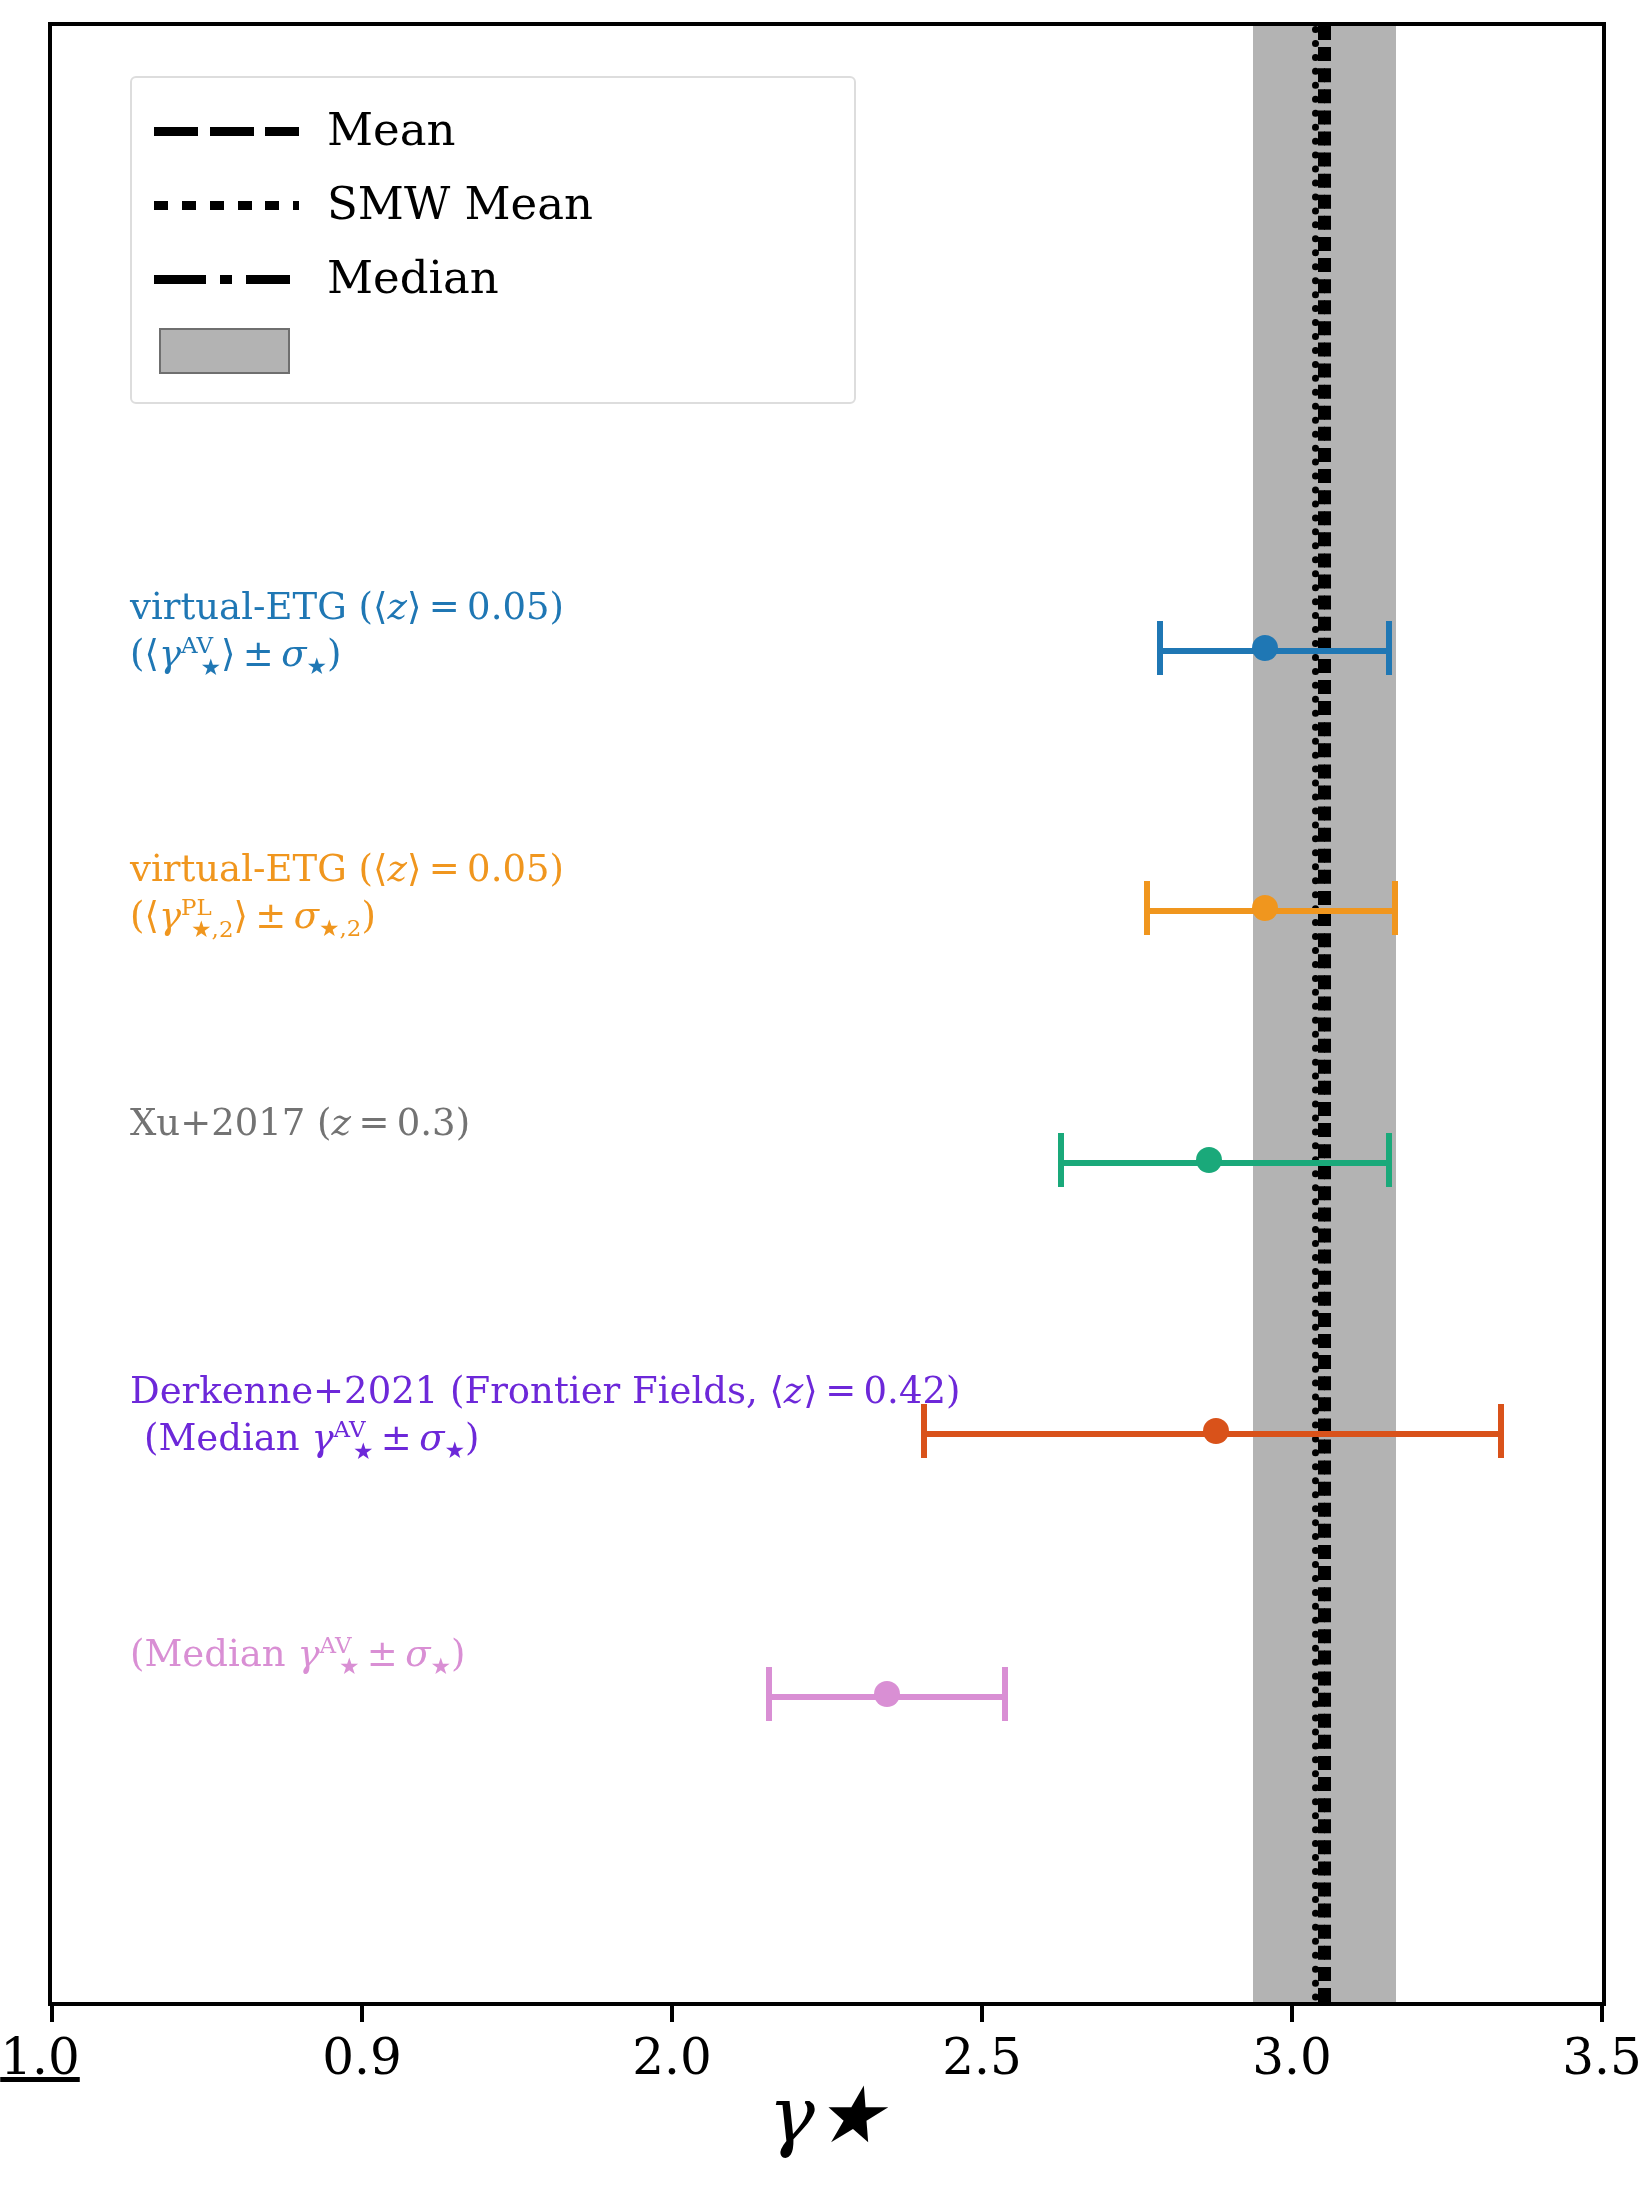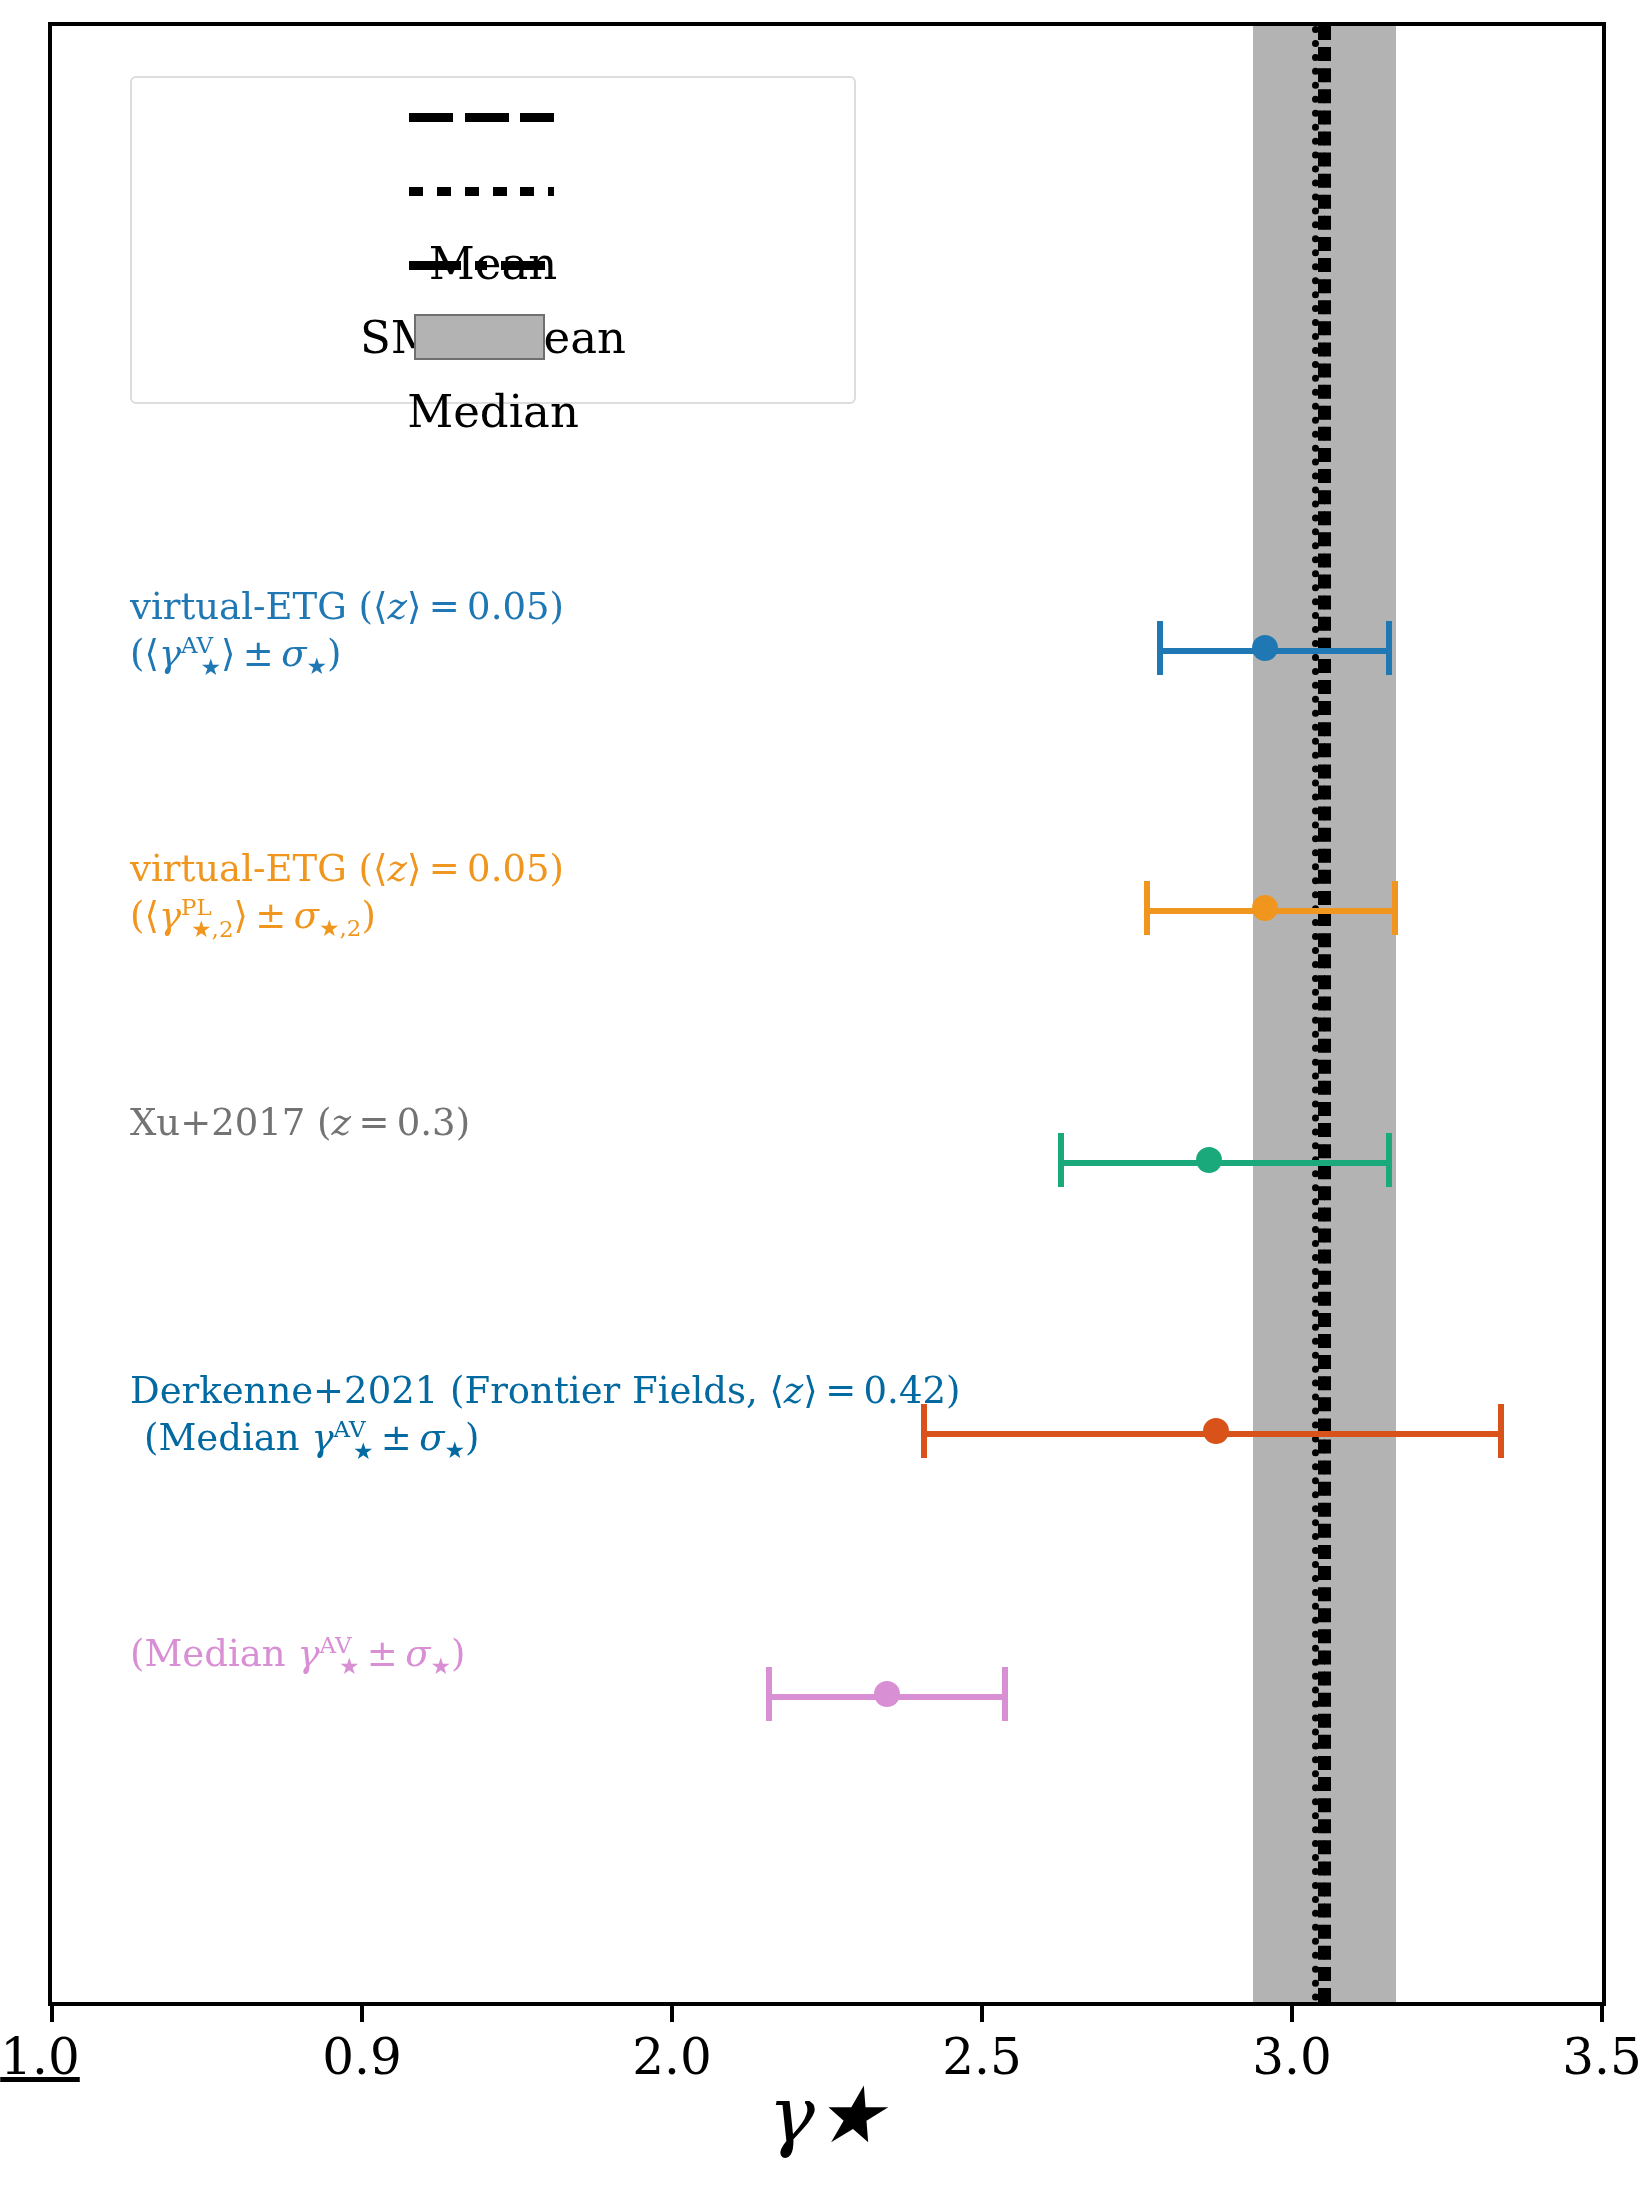--- a/index.html
+++ b/index.html
@@ -57,21 +57,20 @@
     background: #ffffff;
     border: 2px solid #dddddd;
     border-radius: 6px;
     box-sizing: border-box;
     padding: 14px 18px;
   }
   .legend-row {
     display: flex;
     align-items: center;
     height: 74px;
-    flex-direction: column;
   }
   .legend-sample {
     width: 149px;
     height: 46px;
     position: relative;
     flex: 0 0 149px;
     margin-right: 28px;
   }
   .legend-sample .seg {
     position: absolute;
@@ -231,21 +230,21 @@
     <div class="series-label" style="left:78px; top:1073px; color:#737373;">
       <div>Xu+2017 (<span class="it">z</span> = 0.3)</div>
     </div>
     <div class="errbar" id="eb2" style="left: 0px; top: 1134px; width: 1558px;">
         <div class="bar" style="left: 1009px; width: 329px; border-top-color: rgb(26, 169, 122);"></div>
         <div class="cap" style="left: 1006px; border-left-color: rgb(26, 169, 122);"></div>
         <div class="cap" style="left: 1334px; border-left-color: rgb(26, 169, 122);"></div>
         <div class="pt" style="left: 1144px; background: rgb(26, 169, 122);"></div>
       </div>
 
-    <div class="series-label" style="left:78px; top:1341px; color:#0369a1;">
+    <div class="series-label" style="left:78px; top:1341px; color:#6d28d9;">
       <div>Derkenne+2021 (Frontier Fields, ⟨<span class="it">z</span>⟩ = 0.42)</div>
       <div style="padding-left:14px;">(Median <span class="it">γ</span><sup>AV</sup><sub style="margin-left:-0.55em">★</sub> ± <span class="it">σ</span><sub>★</sub>)</div>
     </div>
     <div class="errbar" id="eb3" style="left: 0px; top: 1405px; width: 1558px;">
         <div class="bar" style="left: 872px; width: 577px; border-top-color: rgb(217, 82, 26);"></div>
         <div class="cap" style="left: 869px; border-left-color: rgb(217, 82, 26);"></div>
         <div class="cap" style="left: 1446px; border-left-color: rgb(217, 82, 26);"></div>
         <div class="pt" style="left: 1151px; background: rgb(217, 82, 26);"></div>
       </div>
 

